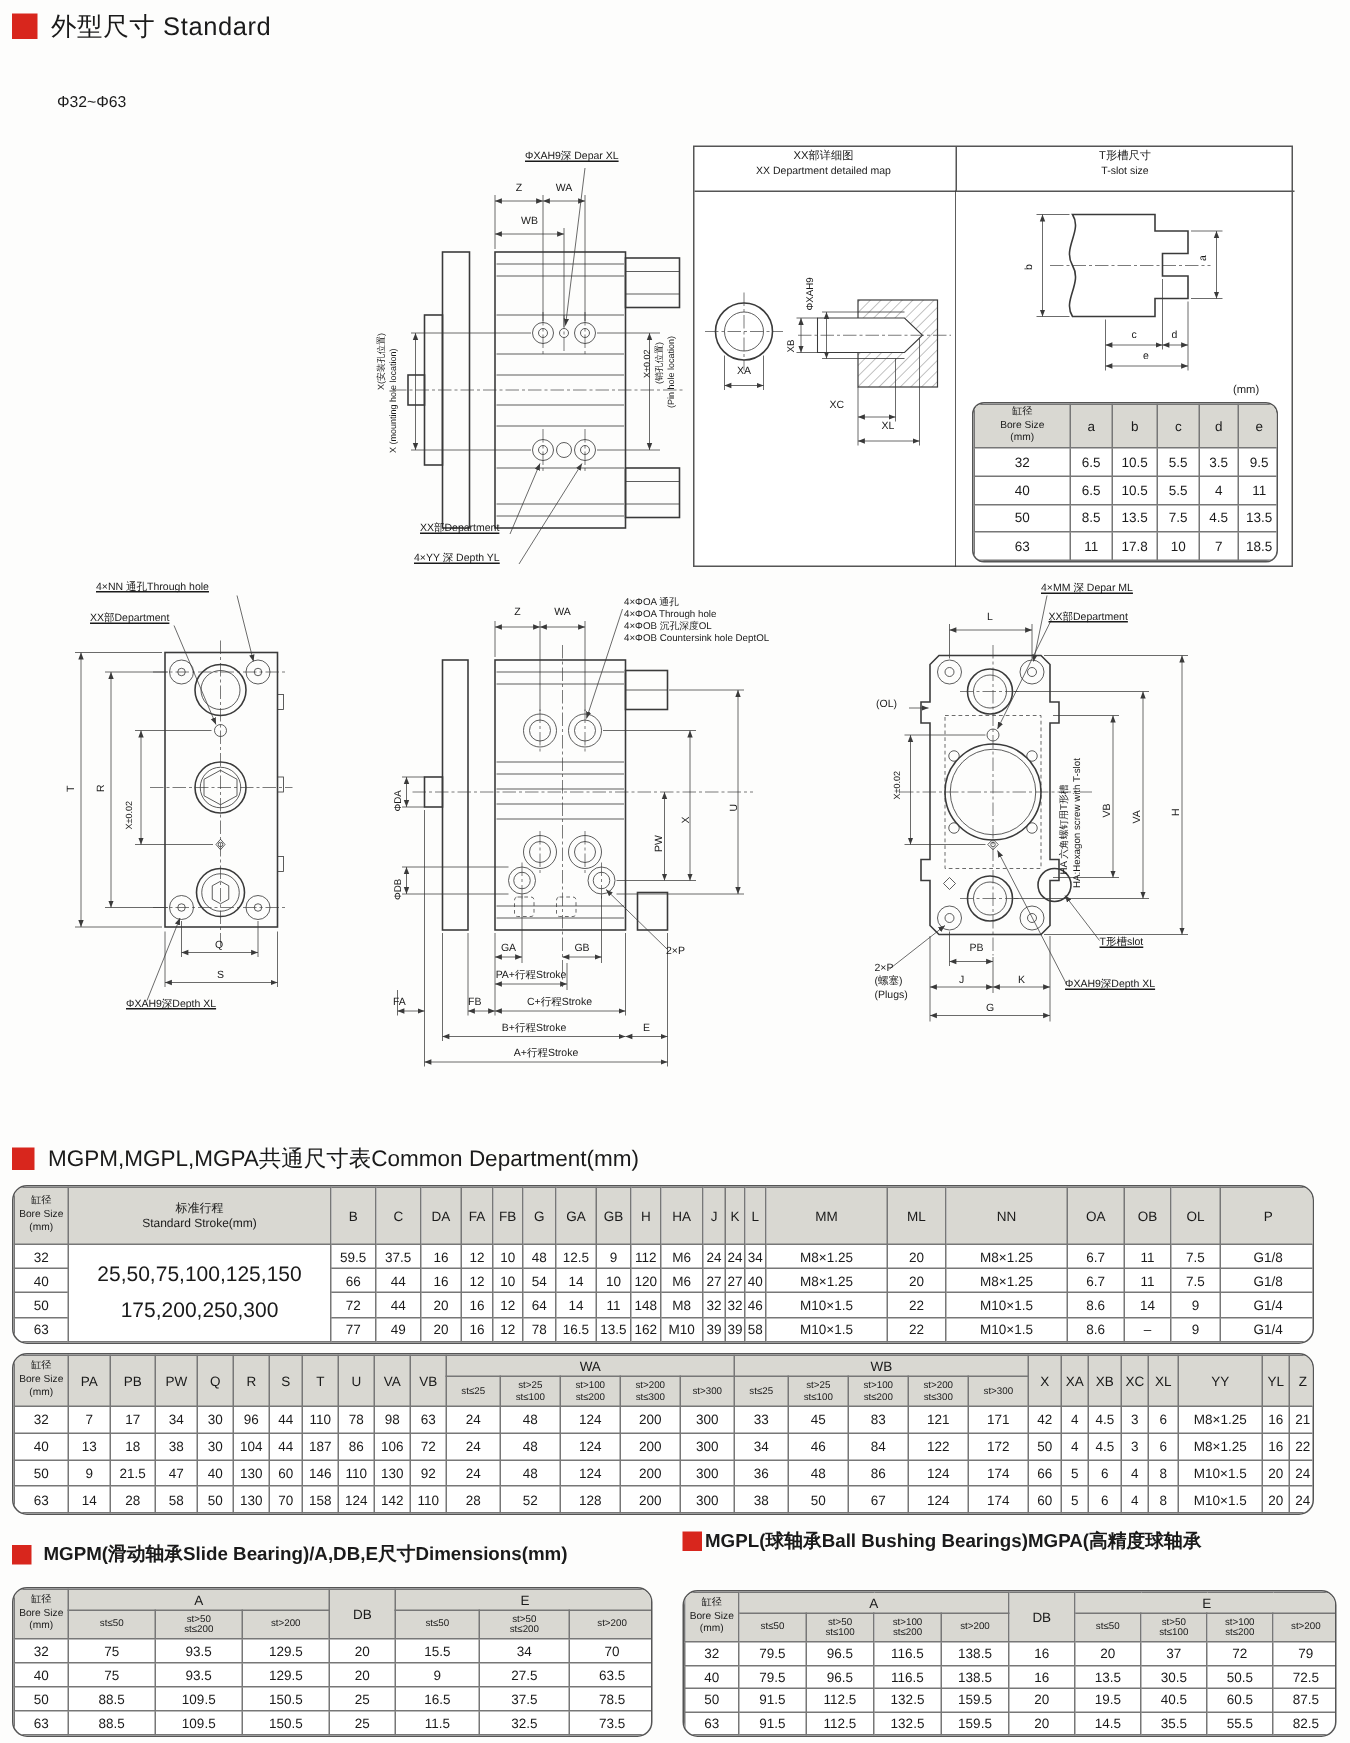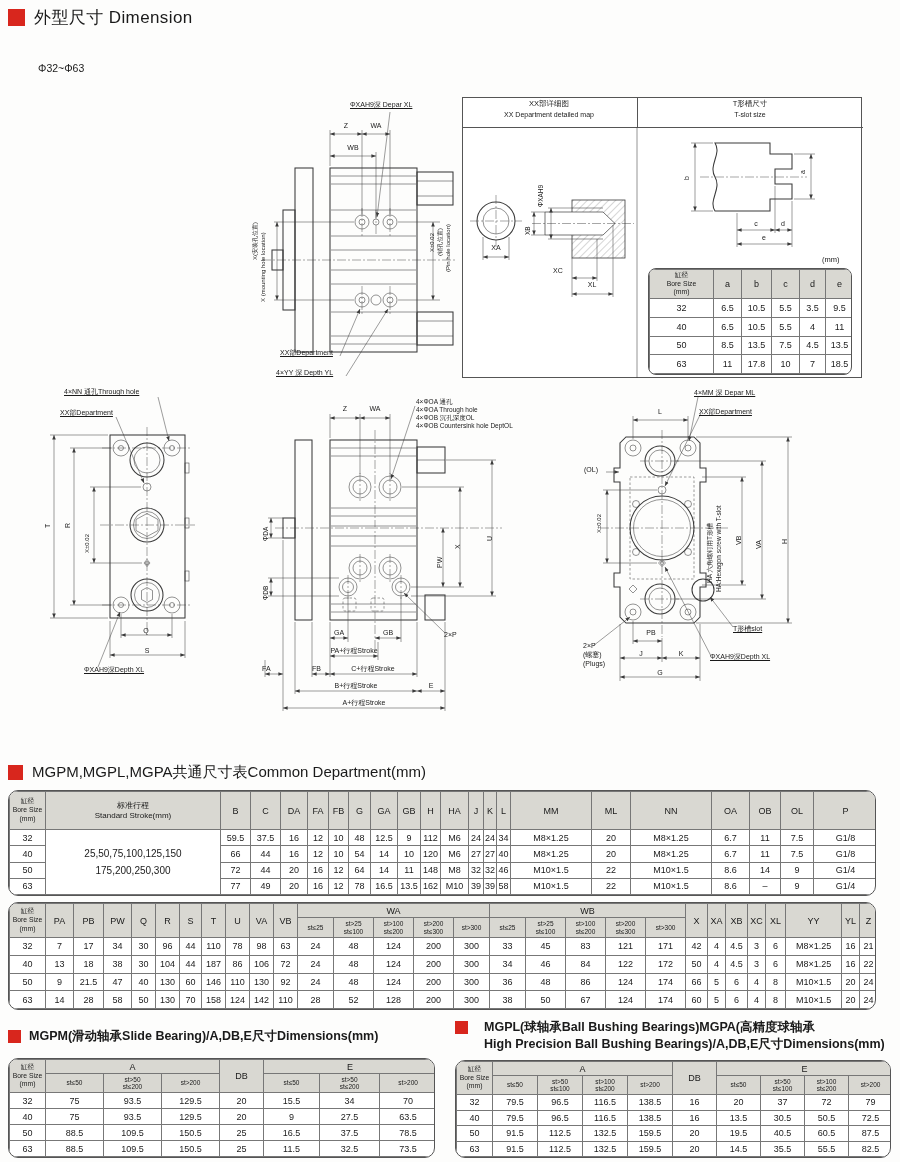--- a/index.html
+++ b/index.html
@@ -29,28 +29,28 @@
 .phd2{position:absolute;left:175px;top:0;width:225px;height:30px;border-bottom:1px solid #555}
 .twrap{position:absolute;border:1.3px solid #555;border-radius:10px;overflow:hidden;background:#fff;z-index:3}
 table{width:100%;height:100%;border-collapse:collapse;table-layout:fixed}
 th,td{border:1px solid #777;text-align:center;vertical-align:middle;padding:0;overflow:hidden}
 thead th{background:#d9d8d2;font-weight:400}
 td{font-size:9px}
 .gh{font-size:9px}
 .bh{font-size:6.8px;line-height:1.3;white-space:pre-line}
 .sh{font-size:8px;line-height:1.25;white-space:pre-line}
 .sub{font-size:6.5px;line-height:1.15;white-space:pre-line}
-.strokeCell{font-size:10px;white-space:pre-line;line-height:1.7}
+.strokeCell{font-size:14px;white-space:pre-line;line-height:1.7}
 </style>
 </head>
 <body>
 
 <div class="hrow" style="left:8px;top:6px">
   <span class="rsq" style="width:17px;height:17px"></span>
-  <span class="t1">外型尺寸 Dimension</span>
+  <span class="t1">外型尺寸 Standard</span>
 </div>
 <div class="lbl" style="left:38px;top:62px;font-size:10.5px">Φ32~Φ63</div>
 
 <svg class="dr" style="left:250px;top:90px" width="210" height="300" viewBox="0 0 210 300">
 <defs>
 <marker id="ea" markerWidth="6" markerHeight="6" refX="4.6" refY="2.5" orient="auto" markerUnits="userSpaceOnUse">
         <path class="fl" d="M0,.7 L4.6,2.5 L0,4.3 Z"></path>
       </marker>
 <marker id="sa" markerWidth="6" markerHeight="6" refX="0" refY="2.5" orient="auto" markerUnits="userSpaceOnUse">
         <path class="fl" d="M4.6,.7 L0,2.5 L4.6,4.3 Z"></path>
@@ -988,25 +988,24 @@
           <td>150.5</td>
           <td>25</td>
           <td>11.5</td>
           <td>32.5</td>
           <td>73.5</td>
         </tr>
       </tbody>
 </table>
 </div>
 
-<div class="hrow" style="left:455px;top:1019px;gap:16px;align-items:flex-start">
+<div class="hrow" style="left:455px;top:1019px;gap:2px;align-items:flex-start">
   <span class="rsq" style="width:13px;height:13px;margin-top:2px"></span>
   <span>
     <span class="t3" style="display:block">MGPL(球轴承Ball Bushing Bearings)MGPA(高精度球轴承</span>
-    <span class="t3" style="display:block">High Precision Ball Bushing Bearings)/A,DB,E尺寸Dimensions(mm)</span>
   </span>
 </div>
 <div class="twrap" style="left:455px;top:1060px;width:436px;height:98px">
 <table>
 <colgroup>
         <col style="width:36px">
         <col style="width:45px">
         <col style="width:45px">
         <col style="width:45px">
         <col style="width:45px">

